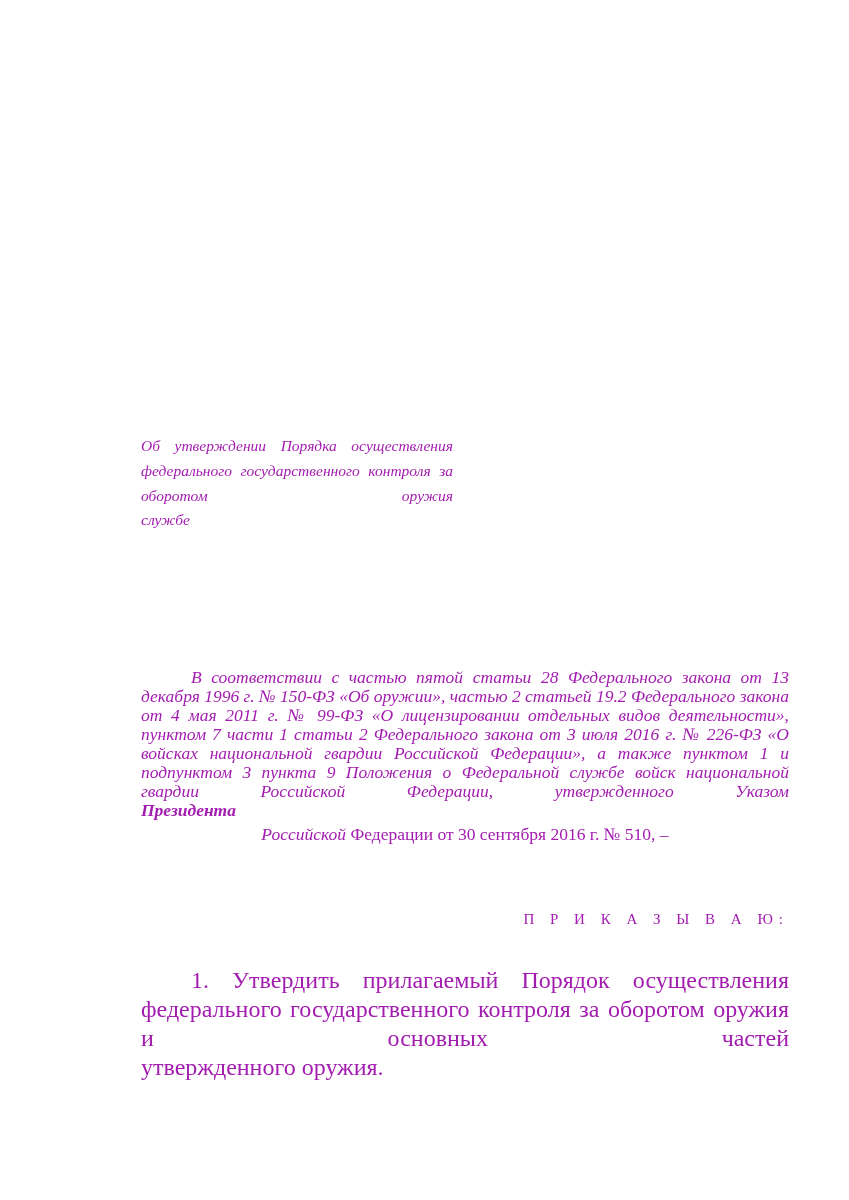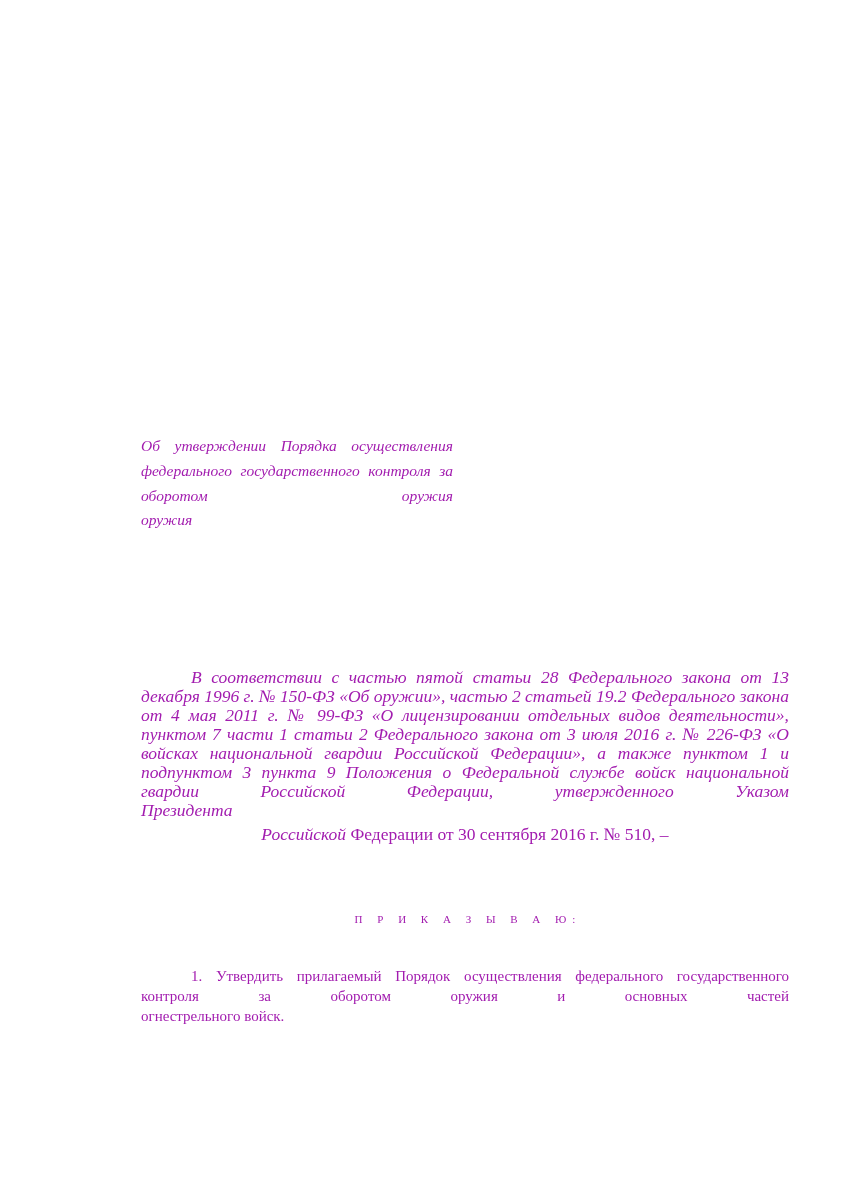--- a/index.html
+++ b/index.html
@@ -58,49 +58,50 @@
   }
   .para.italic {
     font-style: italic;
   }
   .para .tail {
     
     display: block;
     text-indent: 0;
     text-align: left;
     text-align-last: left;
+    font-weight: bold;
   }
 
   .line-roman {
     font-size: 17.5px;
     line-height: 29px;
     text-indent: 0;
     text-align: center;
     margin: 0;
     font-style: normal;
   }
   .line-roman .it {
     font-style: italic;
   }
 
   
   .order-keyword {
-    font-size: 11px;
+    font-size: 15px;
     line-height: 29px;
-    text-align: center;
+    text-align: right;
     letter-spacing: 6px;
     font-style: normal;
     margin: 0;
     padding-left: 6px;
   }
 
   
   .clause {
-    font-size: 15px;
-    line-height: 20px;
+    font-size: 24px;
+    line-height: 29px;
     text-align: justify;
     text-align-last: justify;
     text-indent: 50px;
     font-style: normal;
     margin: 0;
     hyphens: none;
   }
   .clause .tail {
     display: block;
     text-indent: 0;
@@ -111,21 +112,21 @@
   .spacer-xl { height: 56px; }
   .spacer-lg { height: 32px; }
 </style>
 </head>
 <body>
 
 <div class="page">
 
   <div class="title-block">
     <div>Об утверждении Порядка осуществления федерального государственного контроля за оборотом оружия</div>
-    <div class="last-line">оружия</div>
+    <div class="last-line">службе</div>
   </div>
 
   <div class="body-block">
 
     <p class="para italic">
       <span>В соответствии с частью пятой статьи 28 Федерального закона от 13 декабря 1996 г. № 150-ФЗ «Об оружии», частью 2 статьей 19.2 Федерального закона от 4 мая 2011 г. № 99-ФЗ «О лицензировании отдельных видов деятельности», пунктом 7 части 1 статьи 2 Федерального закона от 3 июля 2016 г. № 226-ФЗ «О войсках национальной гвардии Российской Федерации», а также пунктом 1 и подпунктом 3 пункта 9 Положения о Федеральной службе войск национальной гвардии Российской Федерации, утвержденного Указом</span>
       <span class="tail">Президента</span>
     </p>
 
     <p class="line-roman">
@@ -133,18 +134,18 @@
     </p>
 
     <div class="spacer-xl"></div>
 
     <p class="order-keyword">П Р И К А З Ы В А Ю:</p>
 
     <div class="spacer-lg"></div>
 
     <p class="clause">
       <span>1. Утвердить прилагаемый Порядок осуществления федерального государственного контроля за оборотом оружия и основных частей</span>
-      <span class="tail">огнестрельного войск.</span>
+      <span class="tail">утвержденного оружия.</span>
     </p>
 
   </div>
 
 </div>
 
 </body></html>

